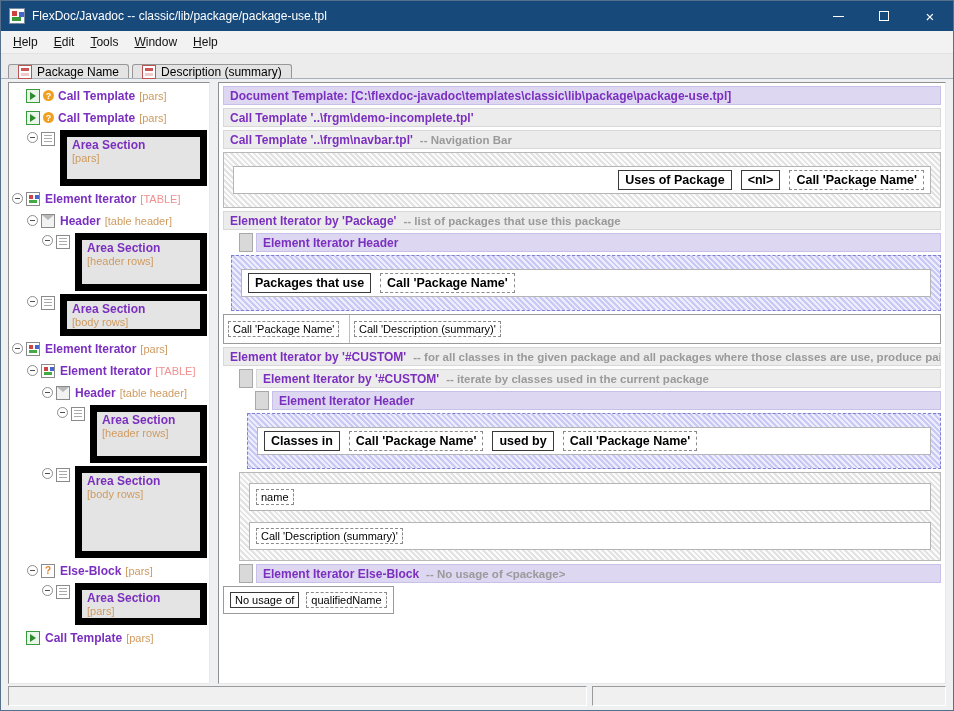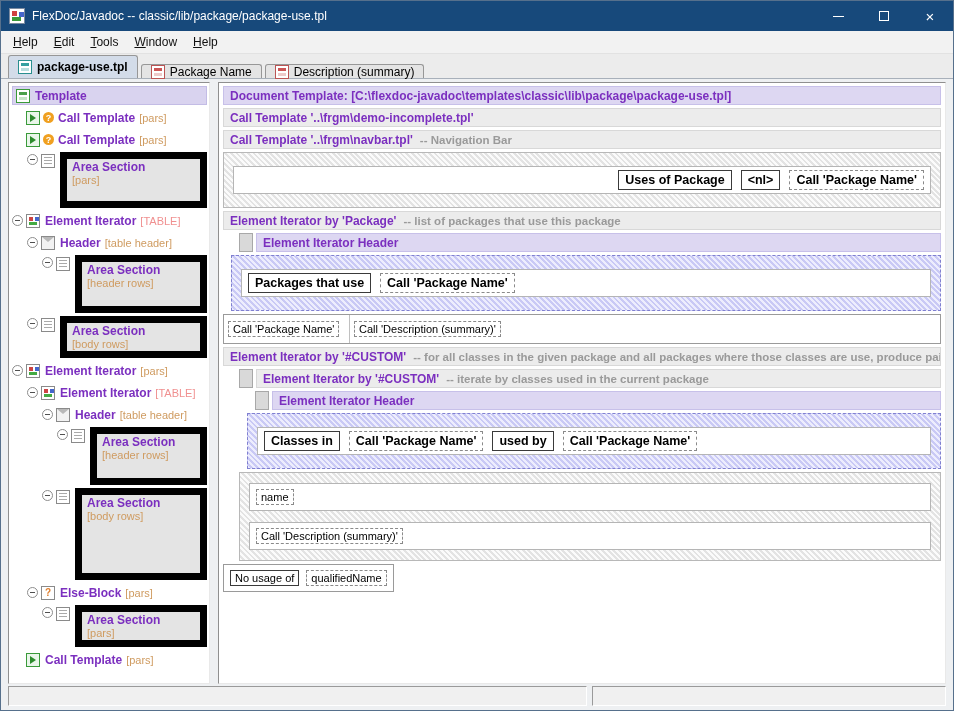--- a/index.html
+++ b/index.html
@@ -113,41 +113,33 @@
 
 <div class="menubar">
   <span class="menu-item">Help</span>
   <span class="menu-item">Edit</span>
   <span class="menu-item">Tools</span>
   <span class="menu-item">Window</span>
   <span class="menu-item">Help</span>
 </div>
 
 <div class="tabbar">
-  <div class="tab active">
-    <span class="tab-icon doc-teal"></span>
-    <span>package-use.tpl</span>
-  </div>
   <div class="tab">
     <span class="tab-icon doc-red"></span>
     <span>Package Name</span>
   </div>
   <div class="tab">
     <span class="tab-icon doc-red"></span>
     <span>Description (summary)</span>
   </div>
 </div>
 
 <div class="workspace">
 
   <div class="tree">
-    <div class="tree-header">
-      <span class="tab-icon doc-green"></span>
-      <span class="tree-header-label">Template</span>
-    </div>
 
     <div class="t-row" style="padding-left:0">
       <span class="spacer"></span>
       <span class="t-icon icon-call"></span>
       <span class="qbadge"></span>
       <span class="t-label">Call Template</span>
       <span class="t-badge">[pars]</span>
     </div>
 
     <div class="t-row" style="padding-left:0">
@@ -356,20 +348,27 @@
 
     <div class="blk blk-col" style="margin-left:16px">
       <div class="band">
         <span class="box box-call box-sm">name</span>
       </div>
       <div class="band">
         <span class="box box-call box-sm">Call 'Description (summary)'</span>
       </div>
     </div>
 
+    <div class="hline" style="margin-left:16px">
+      <span class="stub"></span>
+      <div class="bar bar-lav">
+        <span class="bar-title">Element Iterator Else-Block</span>
+        <span class="bar-comment">-- No usage of &lt;package&gt;</span>
+      </div>
+    </div>
 
     <div class="inline-row">
       <div class="inline-cells">
         <span class="box box-sm">No usage of</span>
         <span class="box box-call box-sm">qualifiedName</span>
       </div>
     </div>
 
 
   </div>

